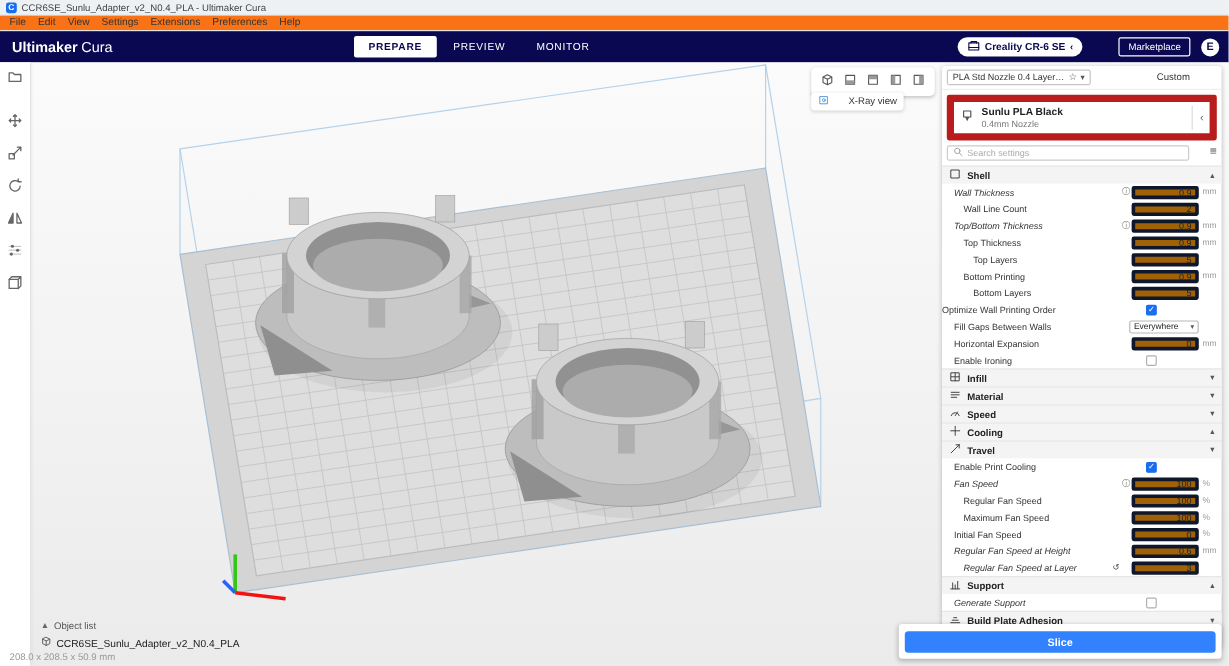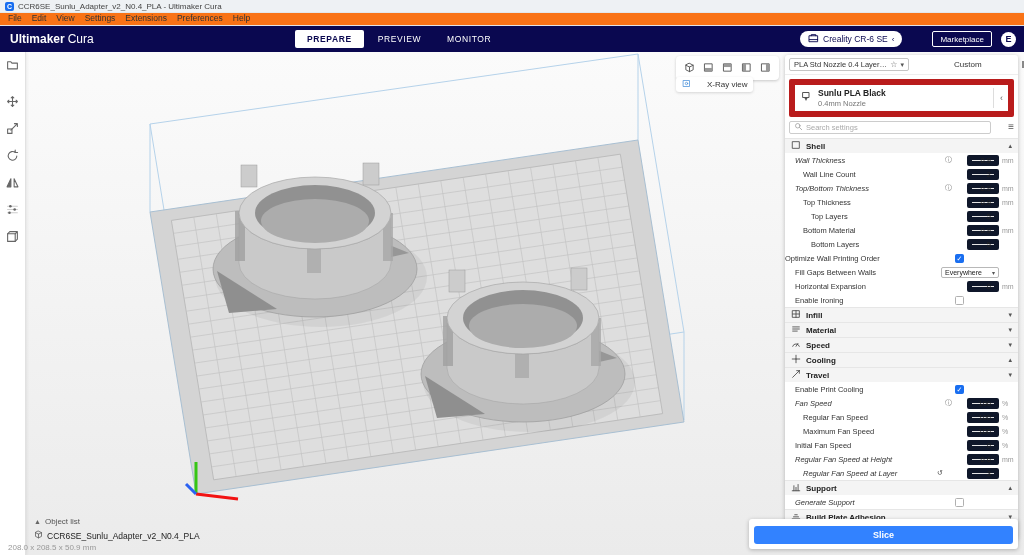--- a/index.html
+++ b/index.html
@@ -11,21 +11,21 @@
   .menubar{height:13px;background:#f97316;display:flex;align-items:flex-start;padding:0 3px;font-size:8.5px;color:#333;border-bottom:1px solid #e3e3e3}
   .menu-item{padding:0 5px;cursor:default}
   
   .appheader{height:26px;background:#0a0850;position:relative;display:flex;align-items:center}
   .brand{color:#fff;font-size:12px;margin-left:10px;white-space:nowrap}
   .brand b{font-weight:bold}.brand span{font-weight:normal;margin-left:3px}
   .tabs{position:absolute;left:295px;top:0;height:100%;display:flex;align-items:center;gap:2px}
   .tab{color:#fff;font-size:8.5px;letter-spacing:.6px;padding:4px 12px;border-radius:2px}
   .tab.active{background:#fff;color:#0a0850;font-weight:bold}
   .header-right{position:absolute;right:8px;display:flex;align-items:center}
-  .printer-pill{background:#fff;border-radius:9px;height:16px;display:flex;align-items:center;gap:4px;padding:0 8px;font-size:8.5px;font-weight:normal;color:#0a0850;margin-right:30px;white-space:nowrap}
+  .printer-pill{background:#fff;border-radius:9px;height:16px;display:flex;align-items:center;gap:4px;padding:0 8px;font-size:8.5px;font-weight:bold;color:#0a0850;margin-right:30px;white-space:nowrap}
   .pill-caret{font-size:8px;color:#0a0850}
   .marketplace-btn{border:1px solid #fff;color:#fff;background:transparent;font-size:8px;padding:2.5px 7px;border-radius:2px;margin-right:9px}
   .avatar{width:15px;height:15px;border-radius:50%;background:#fff;color:#0a0850;font-size:9px;font-weight:bold;display:flex;align-items:center;justify-content:center}
   
   .main{position:absolute;top:52px;left:0;right:0;bottom:0;background:linear-gradient(#fbfbfb,#ebebeb)}
   .scene{position:absolute;inset:0}
   .left-toolbar{position:absolute;left:0;top:0;bottom:0;width:26px;background:#fff;border-right:1px solid #e2e2e2;box-shadow:1px 0 3px rgba(0,0,0,.07);display:flex;flex-direction:column;align-items:center;padding-top:6px;gap:12px}
   .tool{width:16px;height:15px;display:flex;align-items:center;justify-content:center}
   .tool.first{margin-bottom:10px}
   .camera-bar{position:absolute;left:676px;top:4px;background:#fff;border-radius:4px;box-shadow:0 1px 3px rgba(0,0,0,.2);display:flex;gap:8px;padding:3px 8px;align-items:center}
@@ -36,39 +36,39 @@
   .obj-name{display:flex;align-items:center;gap:4px;color:#222;font-size:8.5px;margin-top:4px}
   .obj-dims{position:absolute;left:8px;bottom:3px;font-size:8px;color:#999;z-index:3}
   
   .settings-panel{position:absolute;right:6px;top:3px;width:233px;background:#fff;border-radius:3px;box-shadow:0 1px 4px rgba(0,0,0,.25);font-size:8px;color:#333;z-index:2}
   .panel-head{display:flex;align-items:center;gap:20px;padding:3px 4px;border-bottom:1px solid #eee}
   .profile-box{border:1px solid #c5c5c5;border-radius:2px;height:13px;display:flex;align-items:center;gap:3px;padding:0 4px;flex:0 0 120px;font-size:7.5px;color:#333;white-space:nowrap;overflow:hidden}
   .profile-text{flex:1;overflow:hidden;text-overflow:ellipsis}
   .star{color:#666;font-size:8px}.caret{color:#555;font-size:7px}
   .toggle{width:17px;height:9px;border-radius:5px;background:#196ef0;position:relative;margin-left:3px}
   .toggle:after{content:"";position:absolute;right:1px;top:1px;width:7px;height:7px;border-radius:50%;background:#fff}
-  .custom-label{font-size:8px;color:#333;margin-left:2px}
+  .custom-label{font-size:8px;color:#333;margin-left:12px}
   .spacer{flex:1}
   .win-icon{width:7px;height:7px;border:1px solid #888}
   .close-x{font-size:9px;color:#555;line-height:7px}
   .mat-card{margin:4px;border:6px solid #b91c1c;border-radius:2px;display:flex;align-items:center;gap:6px;padding:3px 5px}
   .mat-name{font-size:8.5px;font-weight:bold;color:#222}
   .mat-nozzle{font-size:7.5px;color:#777;margin-top:1px}
   .mat-chev{font-size:9px;color:#666;border-left:1px solid #ddd;padding-left:6px;align-self:stretch;display:flex;align-items:center}
   .search-row{margin:3px 4px 4px;display:flex;align-items:flex-start;gap:17px}
   .search-box{flex:1;border:1px solid #ccc;border-radius:2px;height:13px;display:flex;align-items:center;gap:3px;padding:0 4px;color:#aaa;font-size:7.5px}
   .hamburger{font-size:10px;color:#555}
   .cat{display:flex;align-items:center;gap:5px;padding:2px 6px;background:#f4f4f4;border-top:1px solid #e6e6e6;font-weight:bold;font-size:8px;color:#222;height:15px}
   .cat-caret{font-size:7px;color:#555}
   .row{display:flex;align-items:center;height:14px;padding-right:5px}
   .row-label{flex:1;font-size:7.5px;color:#333;white-space:nowrap;overflow:hidden}
   .row-reset{width:8px;font-size:7px;color:#444;text-align:center}
   .row-info{width:9px;font-size:7px;color:#777;text-align:center}
   .ctrl{display:flex;align-items:center;justify-content:flex-end;min-width:46px}
-  .num-input{width:32px;height:11px;border:5px solid #0f172a;border-radius:2px;background:#e5e5e5;font-size:7.5px;color:#222;display:flex;align-items:center;justify-content:flex-end;padding:0 3px}
+  .num-input{width:56px;height:11px;border:3px solid #0f172a;border-radius:2px;background:#a16207;font-size:7.5px;color:#222;display:flex;align-items:center;justify-content:flex-end;padding:0 3px}
   .sel{width:58px;height:11px;border:1px solid #b8b8b8;border-radius:2px;background:#fff;font-size:7px;color:#222;display:flex;align-items:center;justify-content:space-between;padding:0 3px}
   .sel-caret{font-size:6px;color:#555}
   .cbx{width:9px;height:9px;border:1px solid #b0b0b0;border-radius:1.5px;background:#fff;margin-right:35px;font-size:7px;color:#fff;display:flex;align-items:center;justify-content:center;line-height:9px}
   .cbx.on{background:#196ef0;border-color:#196ef0}
   .row-unit{width:14px;font-size:7px;color:#999;padding-left:3px}
   .slice-card{position:absolute;right:6px;bottom:6px;width:269px;background:#fff;border-radius:3px;box-shadow:0 1px 4px rgba(0,0,0,.25);padding:5px;z-index:2}
   .slice-btn{width:100%;height:18px;background:#3282ff;color:#fff;border:none;border-radius:3px;font-size:9px;font-weight:bold}
 </style>
 </head>
 <body>
@@ -390,21 +390,21 @@
     <span class="row-label" style="padding-left: 26px;">Top Layers</span>
     <span class="row-reset"></span>
     <span class="row-info"></span>
     <span class="ctrl">
               <div class="num-input">5</div>
             </span>
     <span class="row-unit"></span>
   </div>
 
   <div class="row">
-    <span class="row-label" style="padding-left: 18px;">Bottom Material</span>
+    <span class="row-label" style="padding-left: 18px;">Bottom Printing</span>
     <span class="row-reset"></span>
     <span class="row-info"></span>
     <span class="ctrl">
               <div class="num-input">0.9</div>
             </span>
     <span class="row-unit">mm</span>
   </div>
 
   <div class="row">
     <span class="row-label" style="padding-left: 26px;">Bottom Layers</span>

